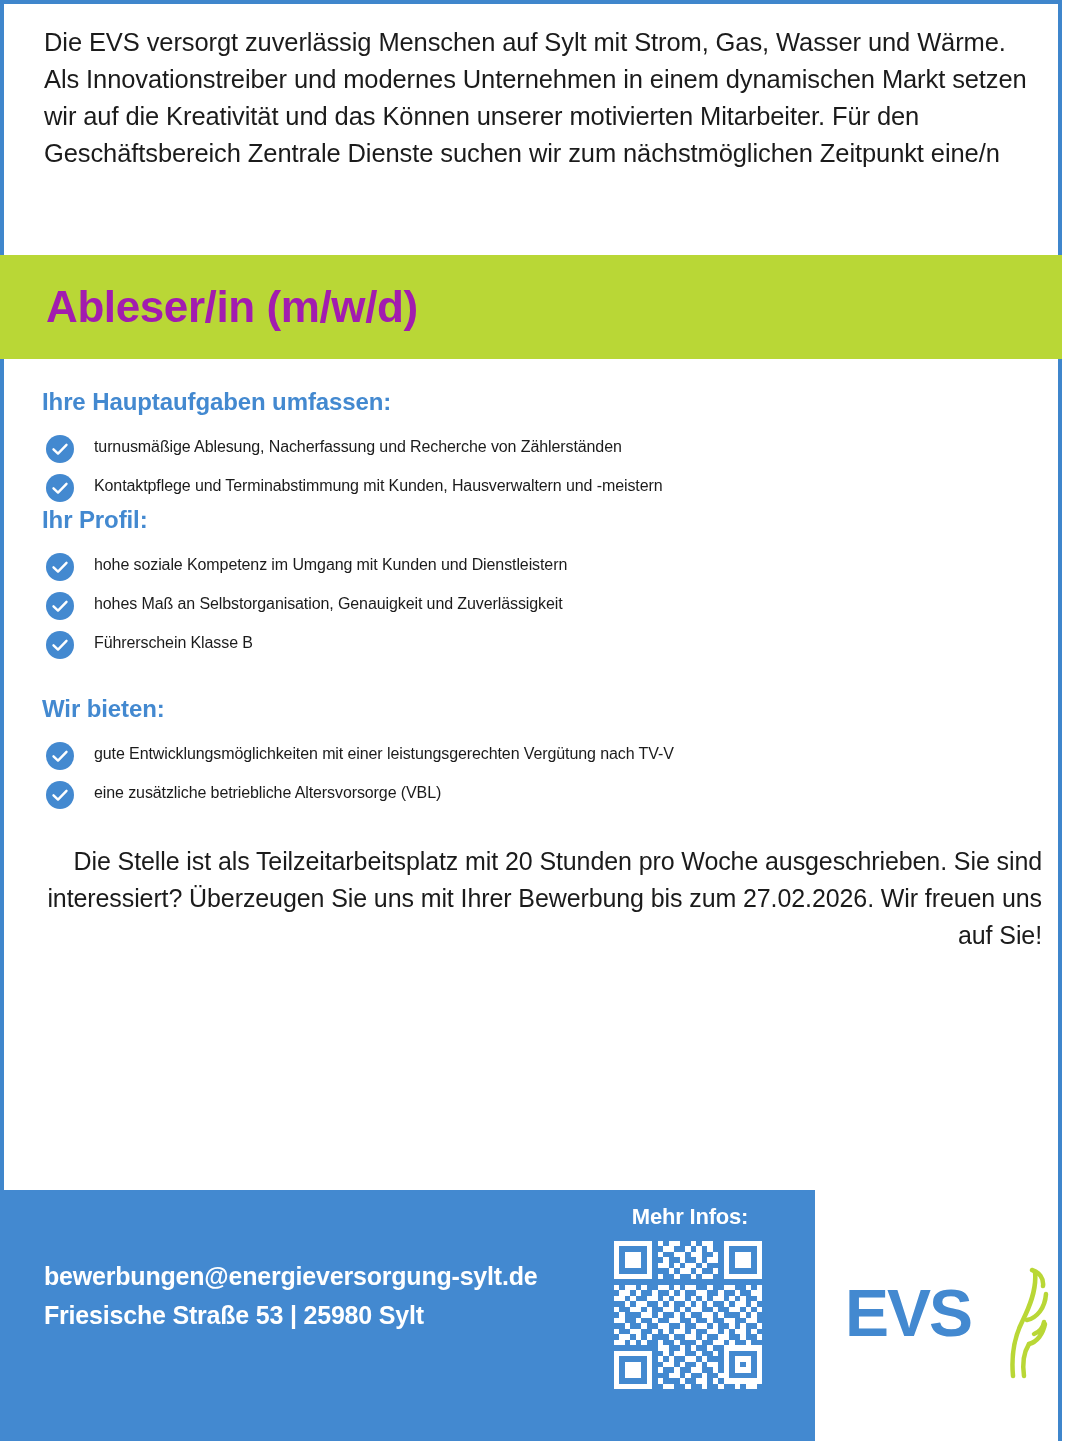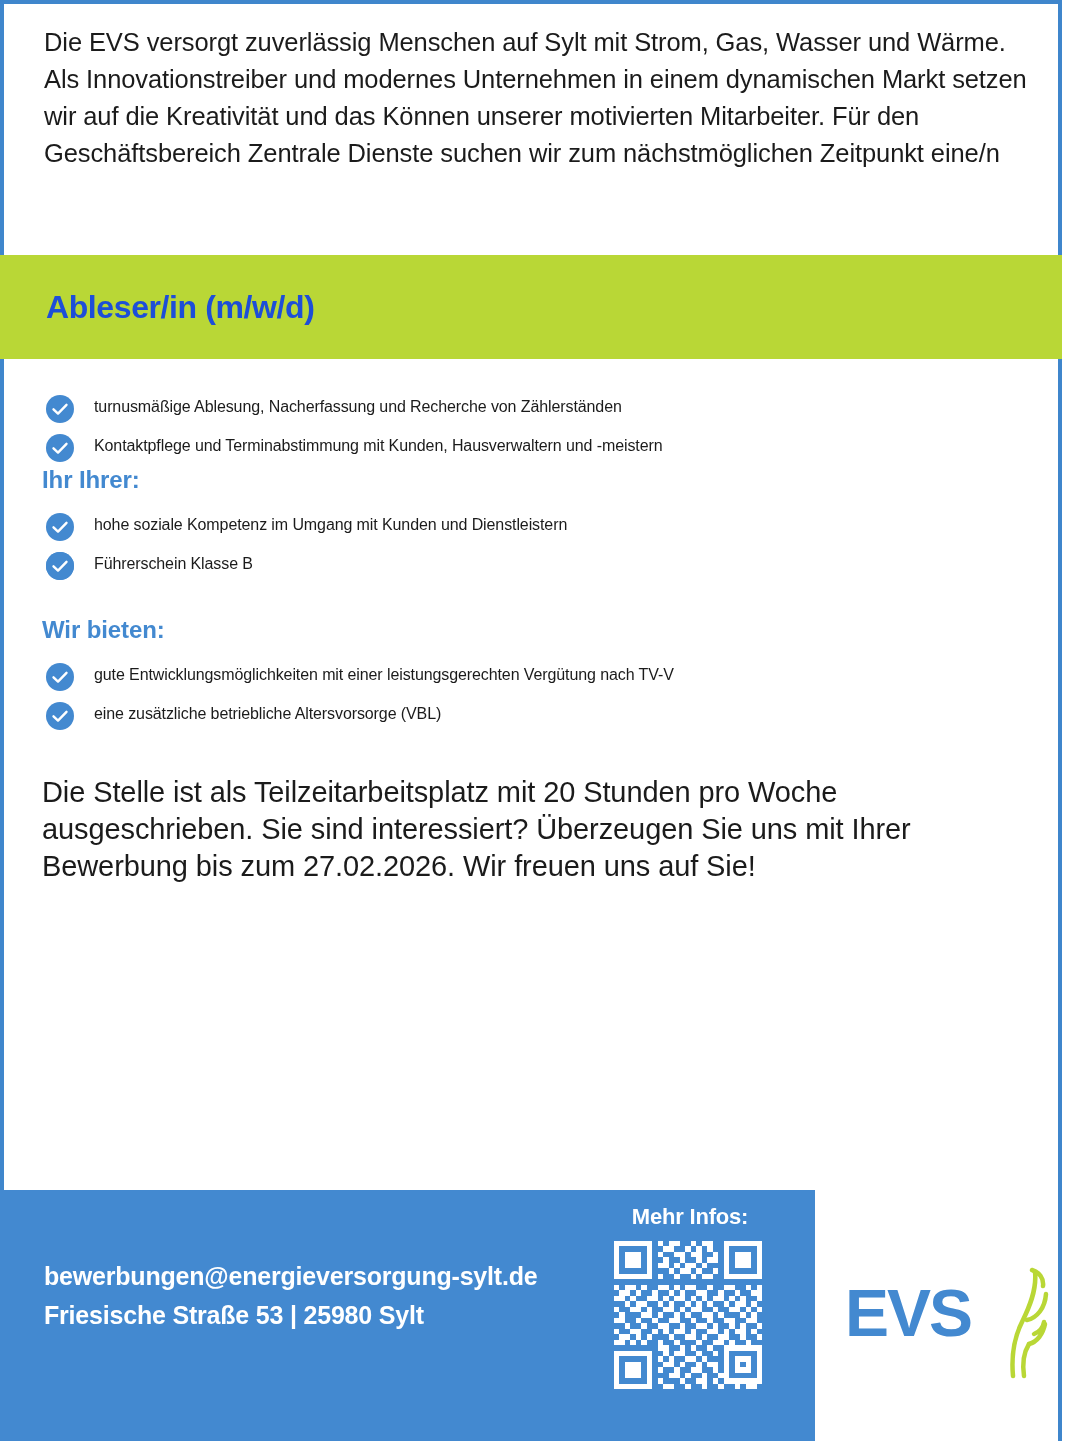--- a/index.html
+++ b/index.html
@@ -56,22 +56,22 @@
     left: 0;
     top: 255px;
     width: 1082px;
     height: 104px;
     background: #b9d736;
     display: flex;
     align-items: center;
   }
   .title-banner .title-text {
     margin-left: 46px;
-    color: #1d4ed8;
-    font-size: 32px;
+    color: #a21caf;
+    font-size: 44px;
     font-weight: bold;
     letter-spacing: -0.4px;
   }
 
   
   .content {
     position: absolute;
     left: 42px;
     top: 388px;
     width: 1000px;
@@ -103,25 +103,26 @@
   .bullet-item .check-icon {
     position: absolute;
     left: 3px;
     top: 6px;
     width: 30px;
     height: 30px;
   }
   .bullet-item .check-icon svg { display: block; }
 
   .outro {
-    margin-top: 42px;
-    font-size: 29px;
+    margin-top: 32px;
+    font-size: 25px;
     line-height: 37px;
     color: #1b1b1b;
     letter-spacing: -0.1px;
+    text-align: right;
   }
 
   
   .footer {
     position: absolute;
     left: 0;
     top: 1190px;
     width: 815px;
     height: 251px;
     background: #4389d0;
@@ -191,20 +192,21 @@
   <div class="frame-right"></div>
 
   <div class="intro">Die EVS versorgt zuverlässig Menschen auf Sylt mit Strom, Gas, Wasser und Wärme. Als Innovationstreiber und modernes Unternehmen in einem dynamischen Markt setzen wir auf die Kreativität und das Können unserer motivierten Mitarbeiter. Für den Geschäftsbereich Zentrale Dienste suchen wir zum nächstmöglichen Zeitpunkt eine/n</div>
 
   <div class="title-banner">
     <span class="title-text">Ableser/in (m/w/d)</span>
   </div>
 
   <div class="content">
 
+    <h2 class="section-heading">Ihre Hauptaufgaben umfassen:</h2>
     <ul class="bullet-list">
       <li class="bullet-item">
         <span class="check-icon">
           <svg viewBox="0 0 30 30" width="30" height="30">
               <circle cx="15" cy="15" r="14" fill="#4389d0"></circle>
               <path d="M8.5 15.3 L13 19.6 L21.5 10.8" fill="none" stroke="#ffffff" stroke-width="2.4" stroke-linecap="round" stroke-linejoin="round"></path>
             </svg>
         </span>
         <span>turnusmäßige Ablesung, Nacherfassung und Recherche von Zählerständen</span>
       </li>
@@ -212,38 +214,39 @@
         <span class="check-icon">
           <svg viewBox="0 0 30 30" width="30" height="30">
               <circle cx="15" cy="15" r="14" fill="#4389d0"></circle>
               <path d="M8.5 15.3 L13 19.6 L21.5 10.8" fill="none" stroke="#ffffff" stroke-width="2.4" stroke-linecap="round" stroke-linejoin="round"></path>
             </svg>
         </span>
         <span>Kontaktpflege und Terminabstimmung mit Kunden, Hausverwaltern und -meistern</span>
       </li>
     </ul>
 
-    <h2 class="section-heading">Ihr Ihrer:</h2>
+    <h2 class="section-heading">Ihr Profil:</h2>
     <ul class="bullet-list">
       <li class="bullet-item">
         <span class="check-icon">
           <svg viewBox="0 0 30 30" width="30" height="30">
               <circle cx="15" cy="15" r="14" fill="#4389d0"></circle>
               <path d="M8.5 15.3 L13 19.6 L21.5 10.8" fill="none" stroke="#ffffff" stroke-width="2.4" stroke-linecap="round" stroke-linejoin="round"></path>
             </svg>
         </span>
         <span>hohe soziale Kompetenz im Umgang mit Kunden und Dienstleistern</span>
       </li>
       <li class="bullet-item">
         <span class="check-icon">
           <svg viewBox="0 0 30 30" width="30" height="30">
               <circle cx="15" cy="15" r="14" fill="#4389d0"></circle>
               <path d="M8.5 15.3 L13 19.6 L21.5 10.8" fill="none" stroke="#ffffff" stroke-width="2.4" stroke-linecap="round" stroke-linejoin="round"></path>
             </svg>
         </span>
+        <span>hohes Maß an Selbstorganisation, Genauigkeit und Zuverlässigkeit</span>
       </li>
       <li class="bullet-item">
         <span class="check-icon">
           <svg viewBox="0 0 30 30" width="30" height="30">
               <circle cx="15" cy="15" r="14" fill="#4389d0"></circle>
               <path d="M8.5 15.3 L13 19.6 L21.5 10.8" fill="none" stroke="#ffffff" stroke-width="2.4" stroke-linecap="round" stroke-linejoin="round"></path>
             </svg>
         </span>
         <span>Führerschein Klasse B</span>
       </li>

